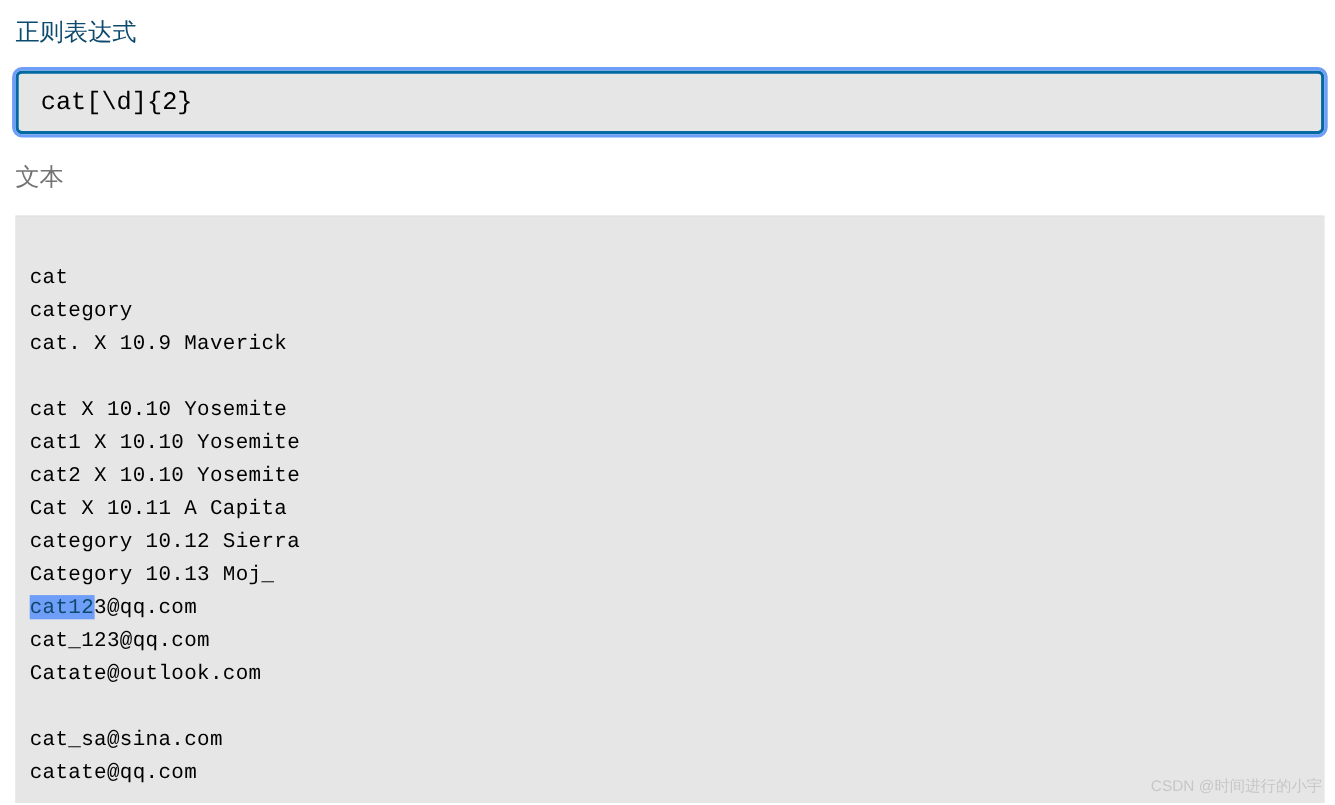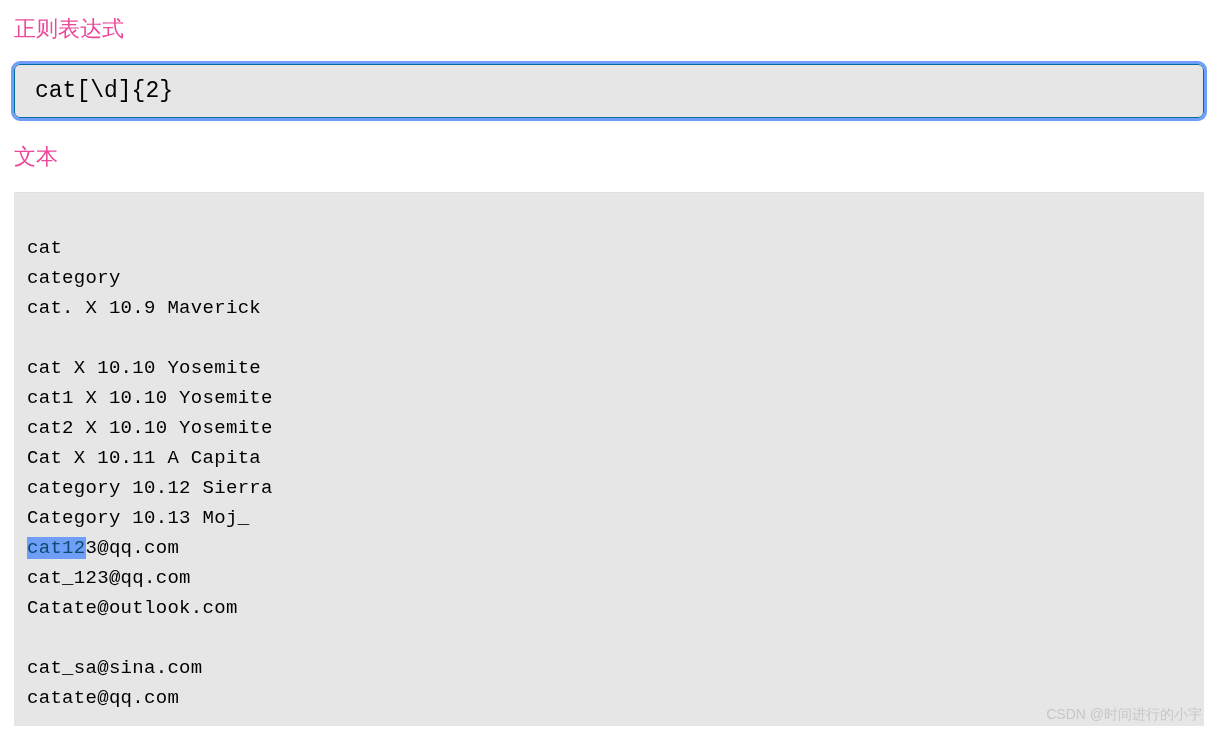--- a/index.html
+++ b/index.html
@@ -11,42 +11,42 @@
       font-family: -apple-system, BlinkMacSystemFont, "Segoe UI", "PingFang SC", "Hiragino Sans GB", "Microsoft YaHei", sans-serif;
       background: #ffffff;
       padding: 14px 10px 10px 14px;
       width: 1214px;
       height: 732px;
       overflow: hidden;
       position: relative;
     }
     .label {
       font-size: 22px;
-      color: #ec4899;
+      color: #0c4a6e;
       margin-bottom: 20px;
       font-weight: 400;
     }
     .regex-input-wrapper {
       margin-bottom: 24px;
     }
     .regex-input {
       width: 100%;
       background: #e6e6e6;
-      border: 1px solid #0369a1;
+      border: 3px solid #0369a1;
       outline: 3px solid #6e9ef7;
       border-radius: 6px;
       padding: 13px 20px;
       font-family: "SF Mono", "Monaco", "Menlo", Consolas, "Courier New", monospace;
       font-size: 23px;
       color: #000000;
       font-weight: 400;
     }
     .text-label {
       font-size: 22px;
-      color: #ec4899;
+      color: #737373;
       margin-top: 16px;
       margin-bottom: 20px;
       font-weight: 400;
     }
     .text-area {
       width: 100%;
       background: #e6e6e6;
       border: 1px solid #e6e6e6;
       border-top: 1px solid #e0e0e0;
       padding: 40px 12px 12px 12px;

